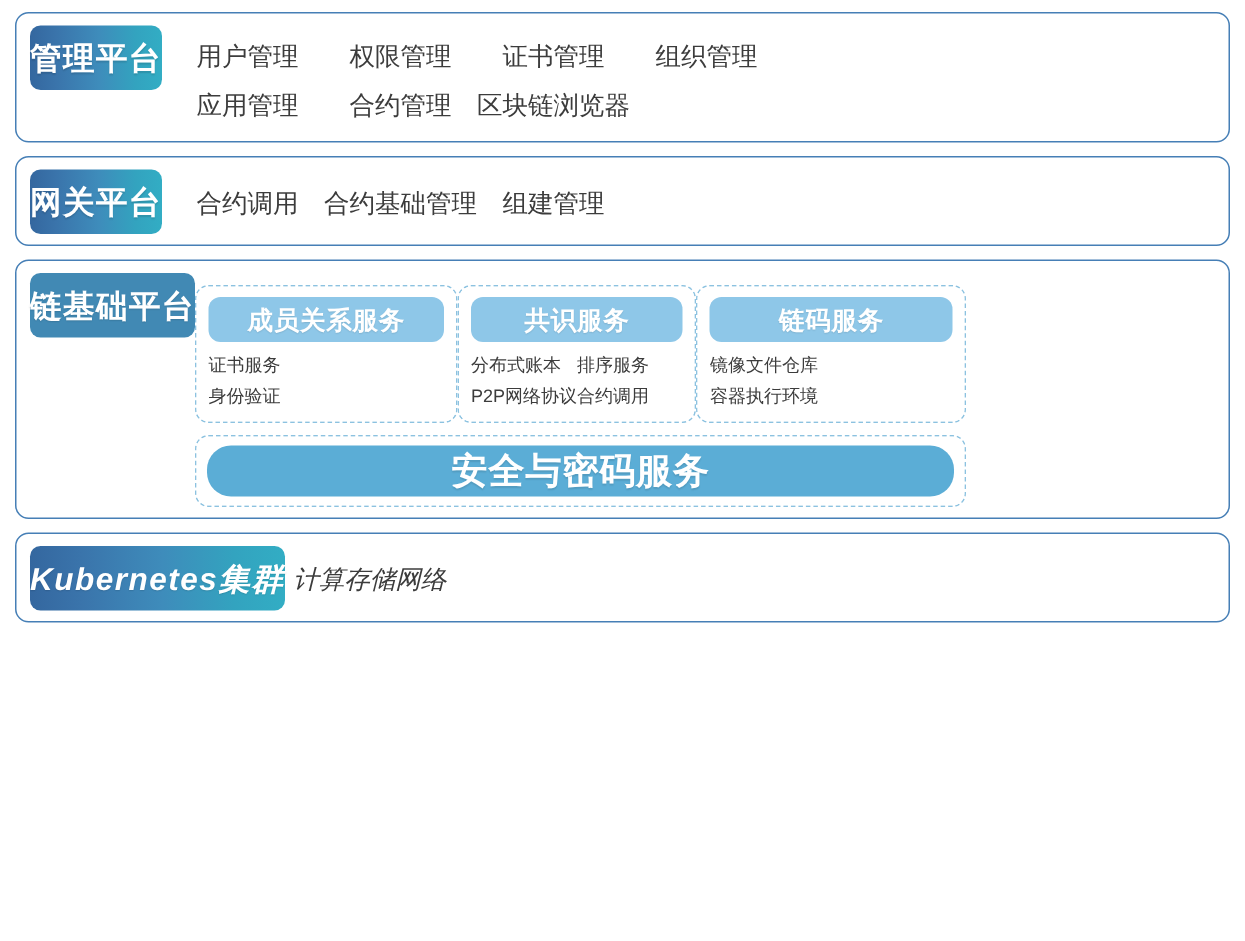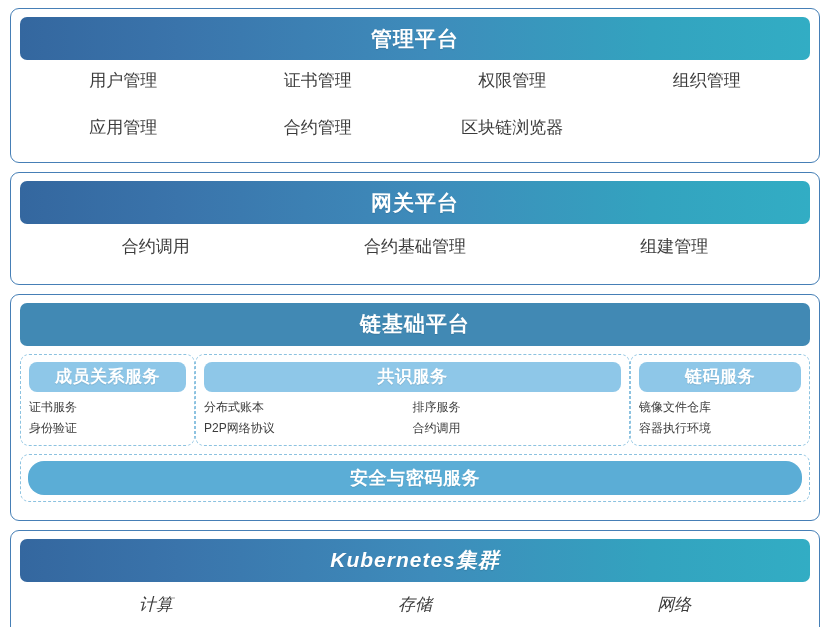--- a/index.html
+++ b/index.html
@@ -24,23 +24,23 @@
     flex-direction: column;
     gap: 9px;
   }
 
   
   .card {
     box-sizing: border-box;
     border: 1.6px solid #467fb6;
     border-radius: 9px;
     background: #ffffff;
-    padding: 8px 9px 18px 9px;
-    display: flex;
-    flex-direction: column;
+    padding: 8px 9px 7px 9px;
+    display: flex;
+    flex-direction: row;
   }
 
   
   .banner {
     box-sizing: border-box;
     border-radius: 7px;
     height: 43px;
     display: flex;
     align-items: center;
     justify-content: center;
@@ -57,21 +57,21 @@
     background: #4189b4;
   }
 
   
   .items {
     display: grid;
     font-size: 17px;
     color: #3c3c3c;
     text-align: center;
   }
-  .items-4 { grid-template-columns: repeat(4, 1fr); row-gap: 22px; padding: 9px 6px 4px 6px; }
+  .items-4 { grid-template-columns: repeat(4, 1fr); row-gap: 8px; padding: 9px 6px 4px 6px; }
   .items-3 { grid-template-columns: repeat(3, 1fr); padding: 11px 6px 6px 6px; }
   .item { line-height: 1.45; white-space: nowrap; }
 
   
   .chain-body {
     display: flex;
     flex-direction: column;
     gap: 8px;
     padding-top: 8px;
   }
@@ -127,42 +127,42 @@
   .security-bar {
     box-sizing: border-box;
     border-radius: 16px;
     background: #5badd6;
     height: 34px;
     display: flex;
     align-items: center;
     justify-content: center;
     color: #ffffff;
     font-weight: bold;
-    font-size: 18px;
+    font-size: 24px;
     letter-spacing: 0.6px;
     text-shadow: 0 1px 1px rgba(0,0,0,0.10);
   }
 
   
   .card-manage { flex: 0 0 auto; }
   .card-gateway { flex: 0 0 auto; }
   .card-chain { flex: 0 0 auto; }
   .card-k8s { flex: 0 0 auto; font-style: italic; }
 </style>
 </head>
 <body>
 
 <div class="diagram">
 
   <div class="card card-manage">
     <div class="banner banner-gradient">管理平台</div>
     <div class="items items-4">
       <div class="item">用户管理</div>
+      <div class="item">权限管理</div>
       <div class="item">证书管理</div>
-      <div class="item">权限管理</div>
       <div class="item">组织管理</div>
       <div class="item">应用管理</div>
       <div class="item">合约管理</div>
       <div class="item">区块链浏览器</div>
     </div>
   </div>
 
   <div class="card card-gateway">
     <div class="banner banner-gradient">网关平台</div>
     <div class="items items-3">

